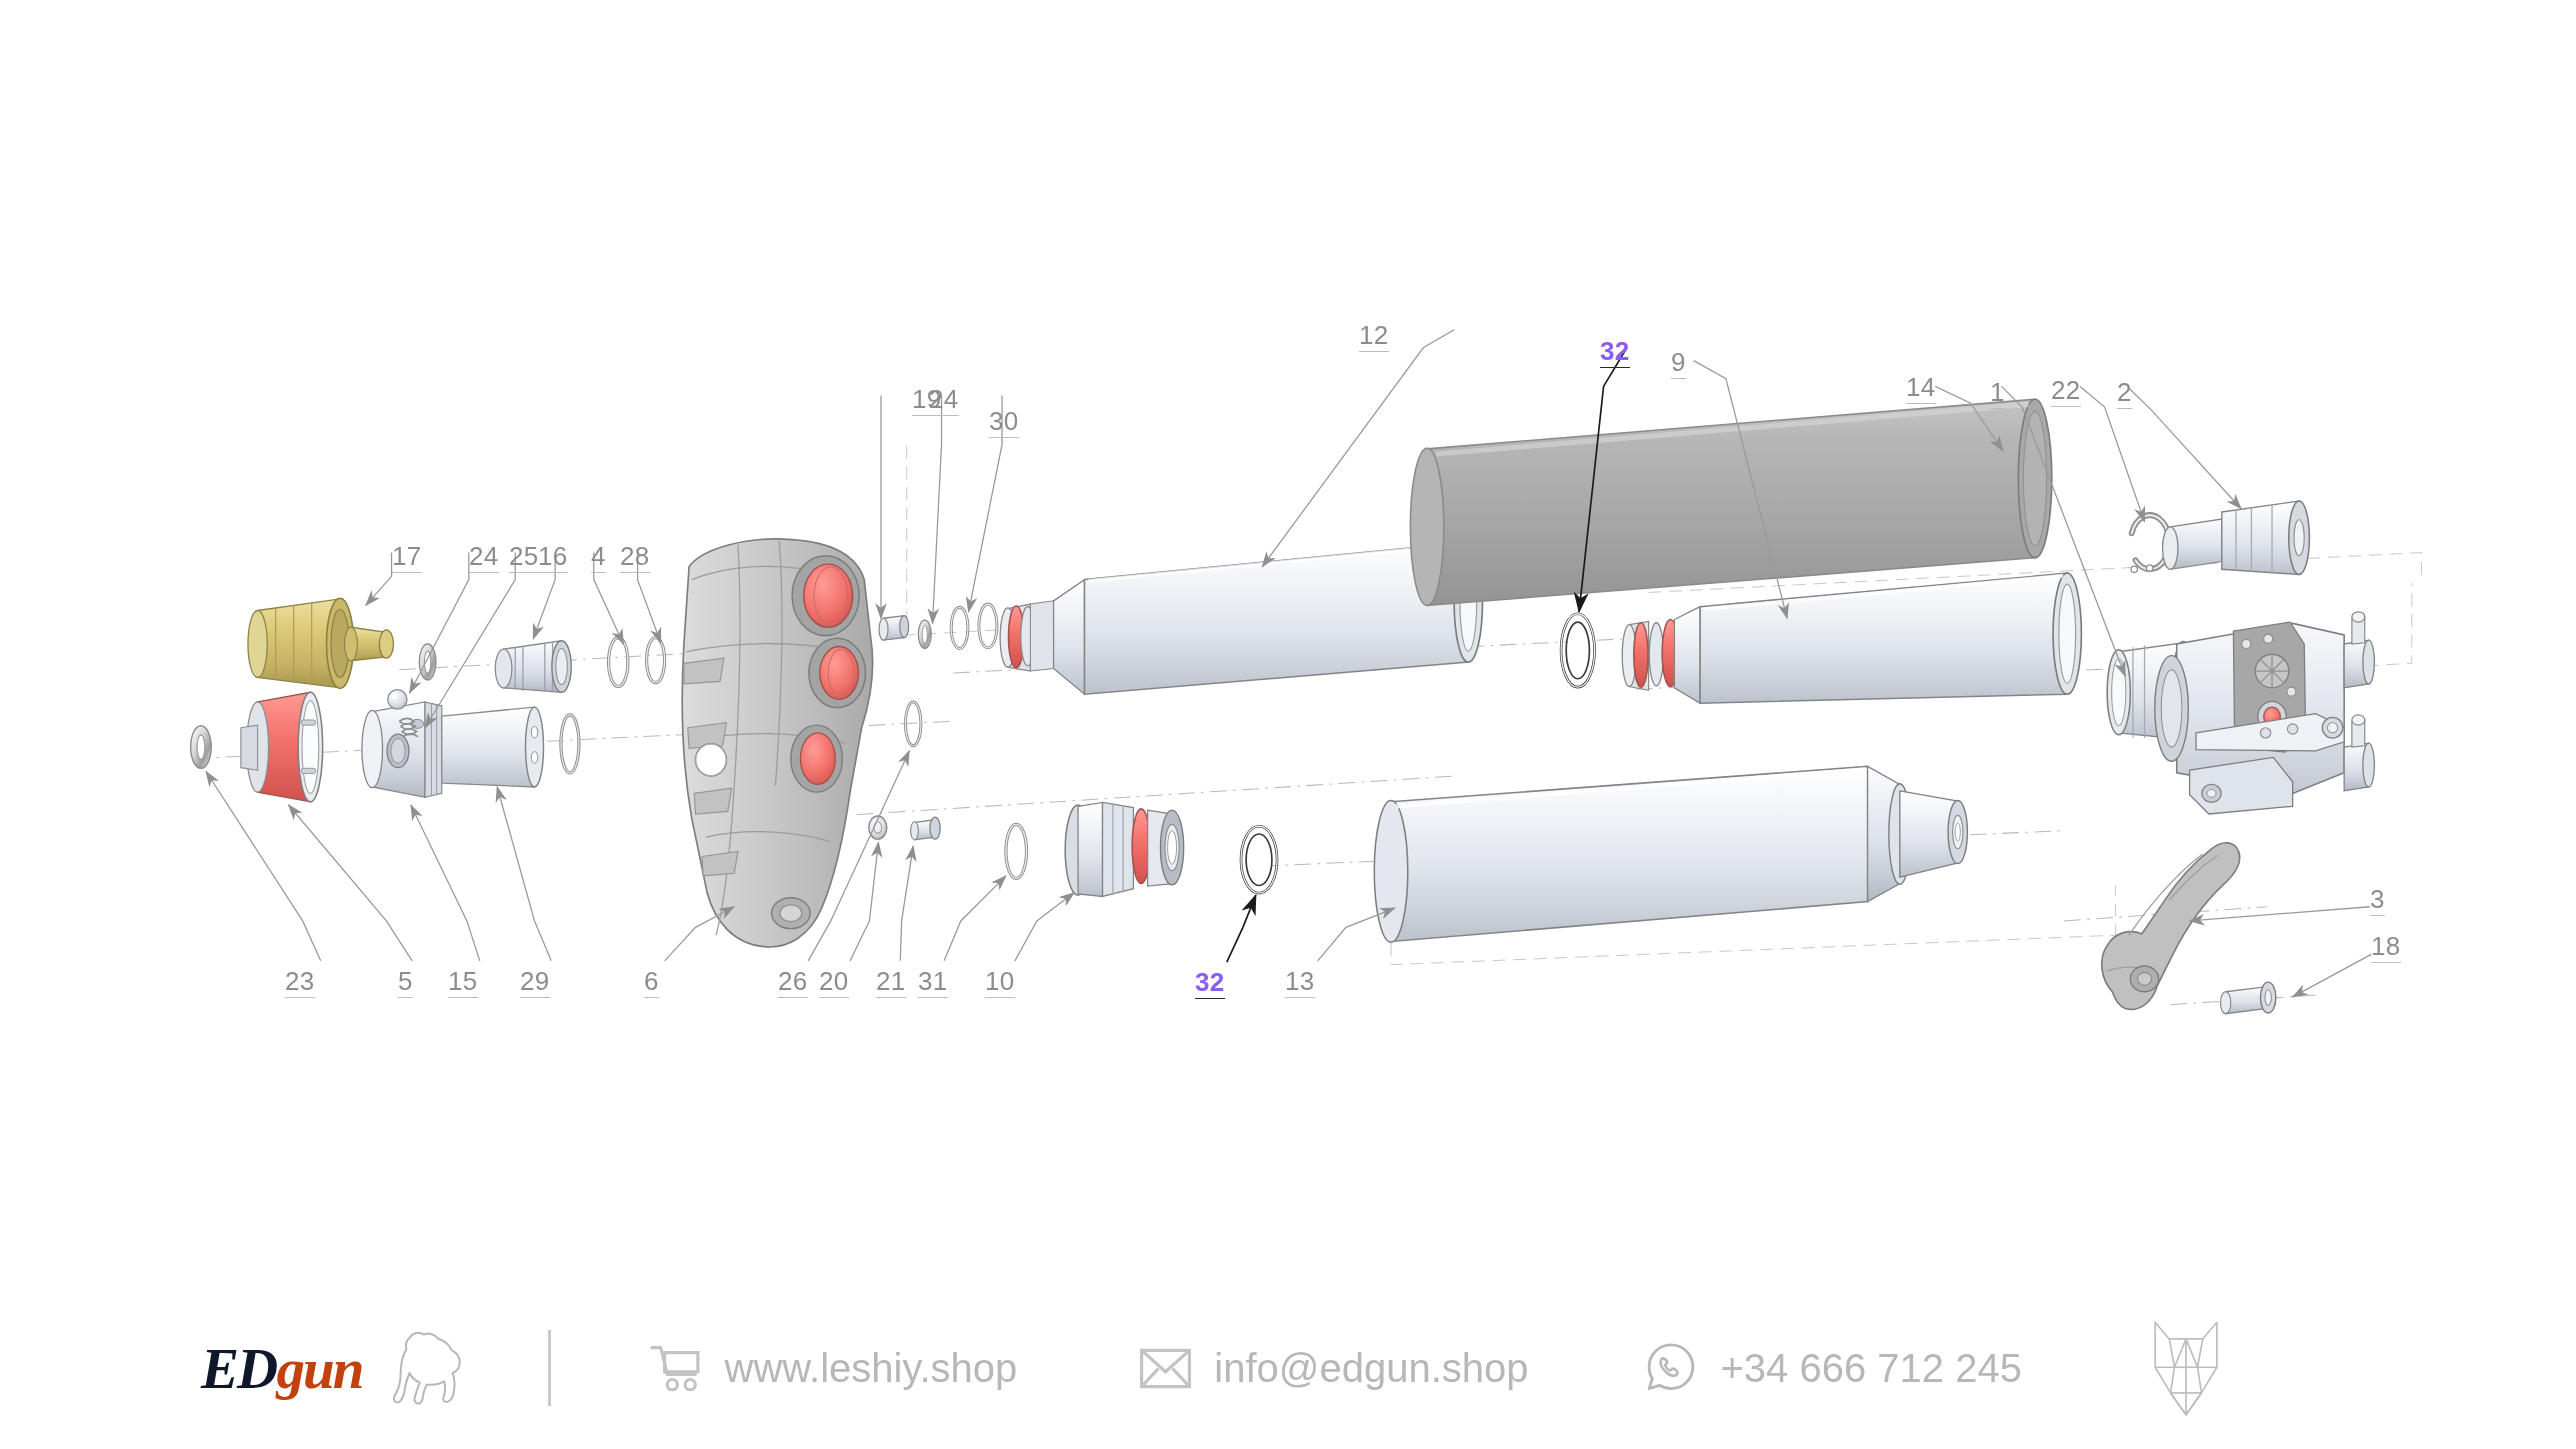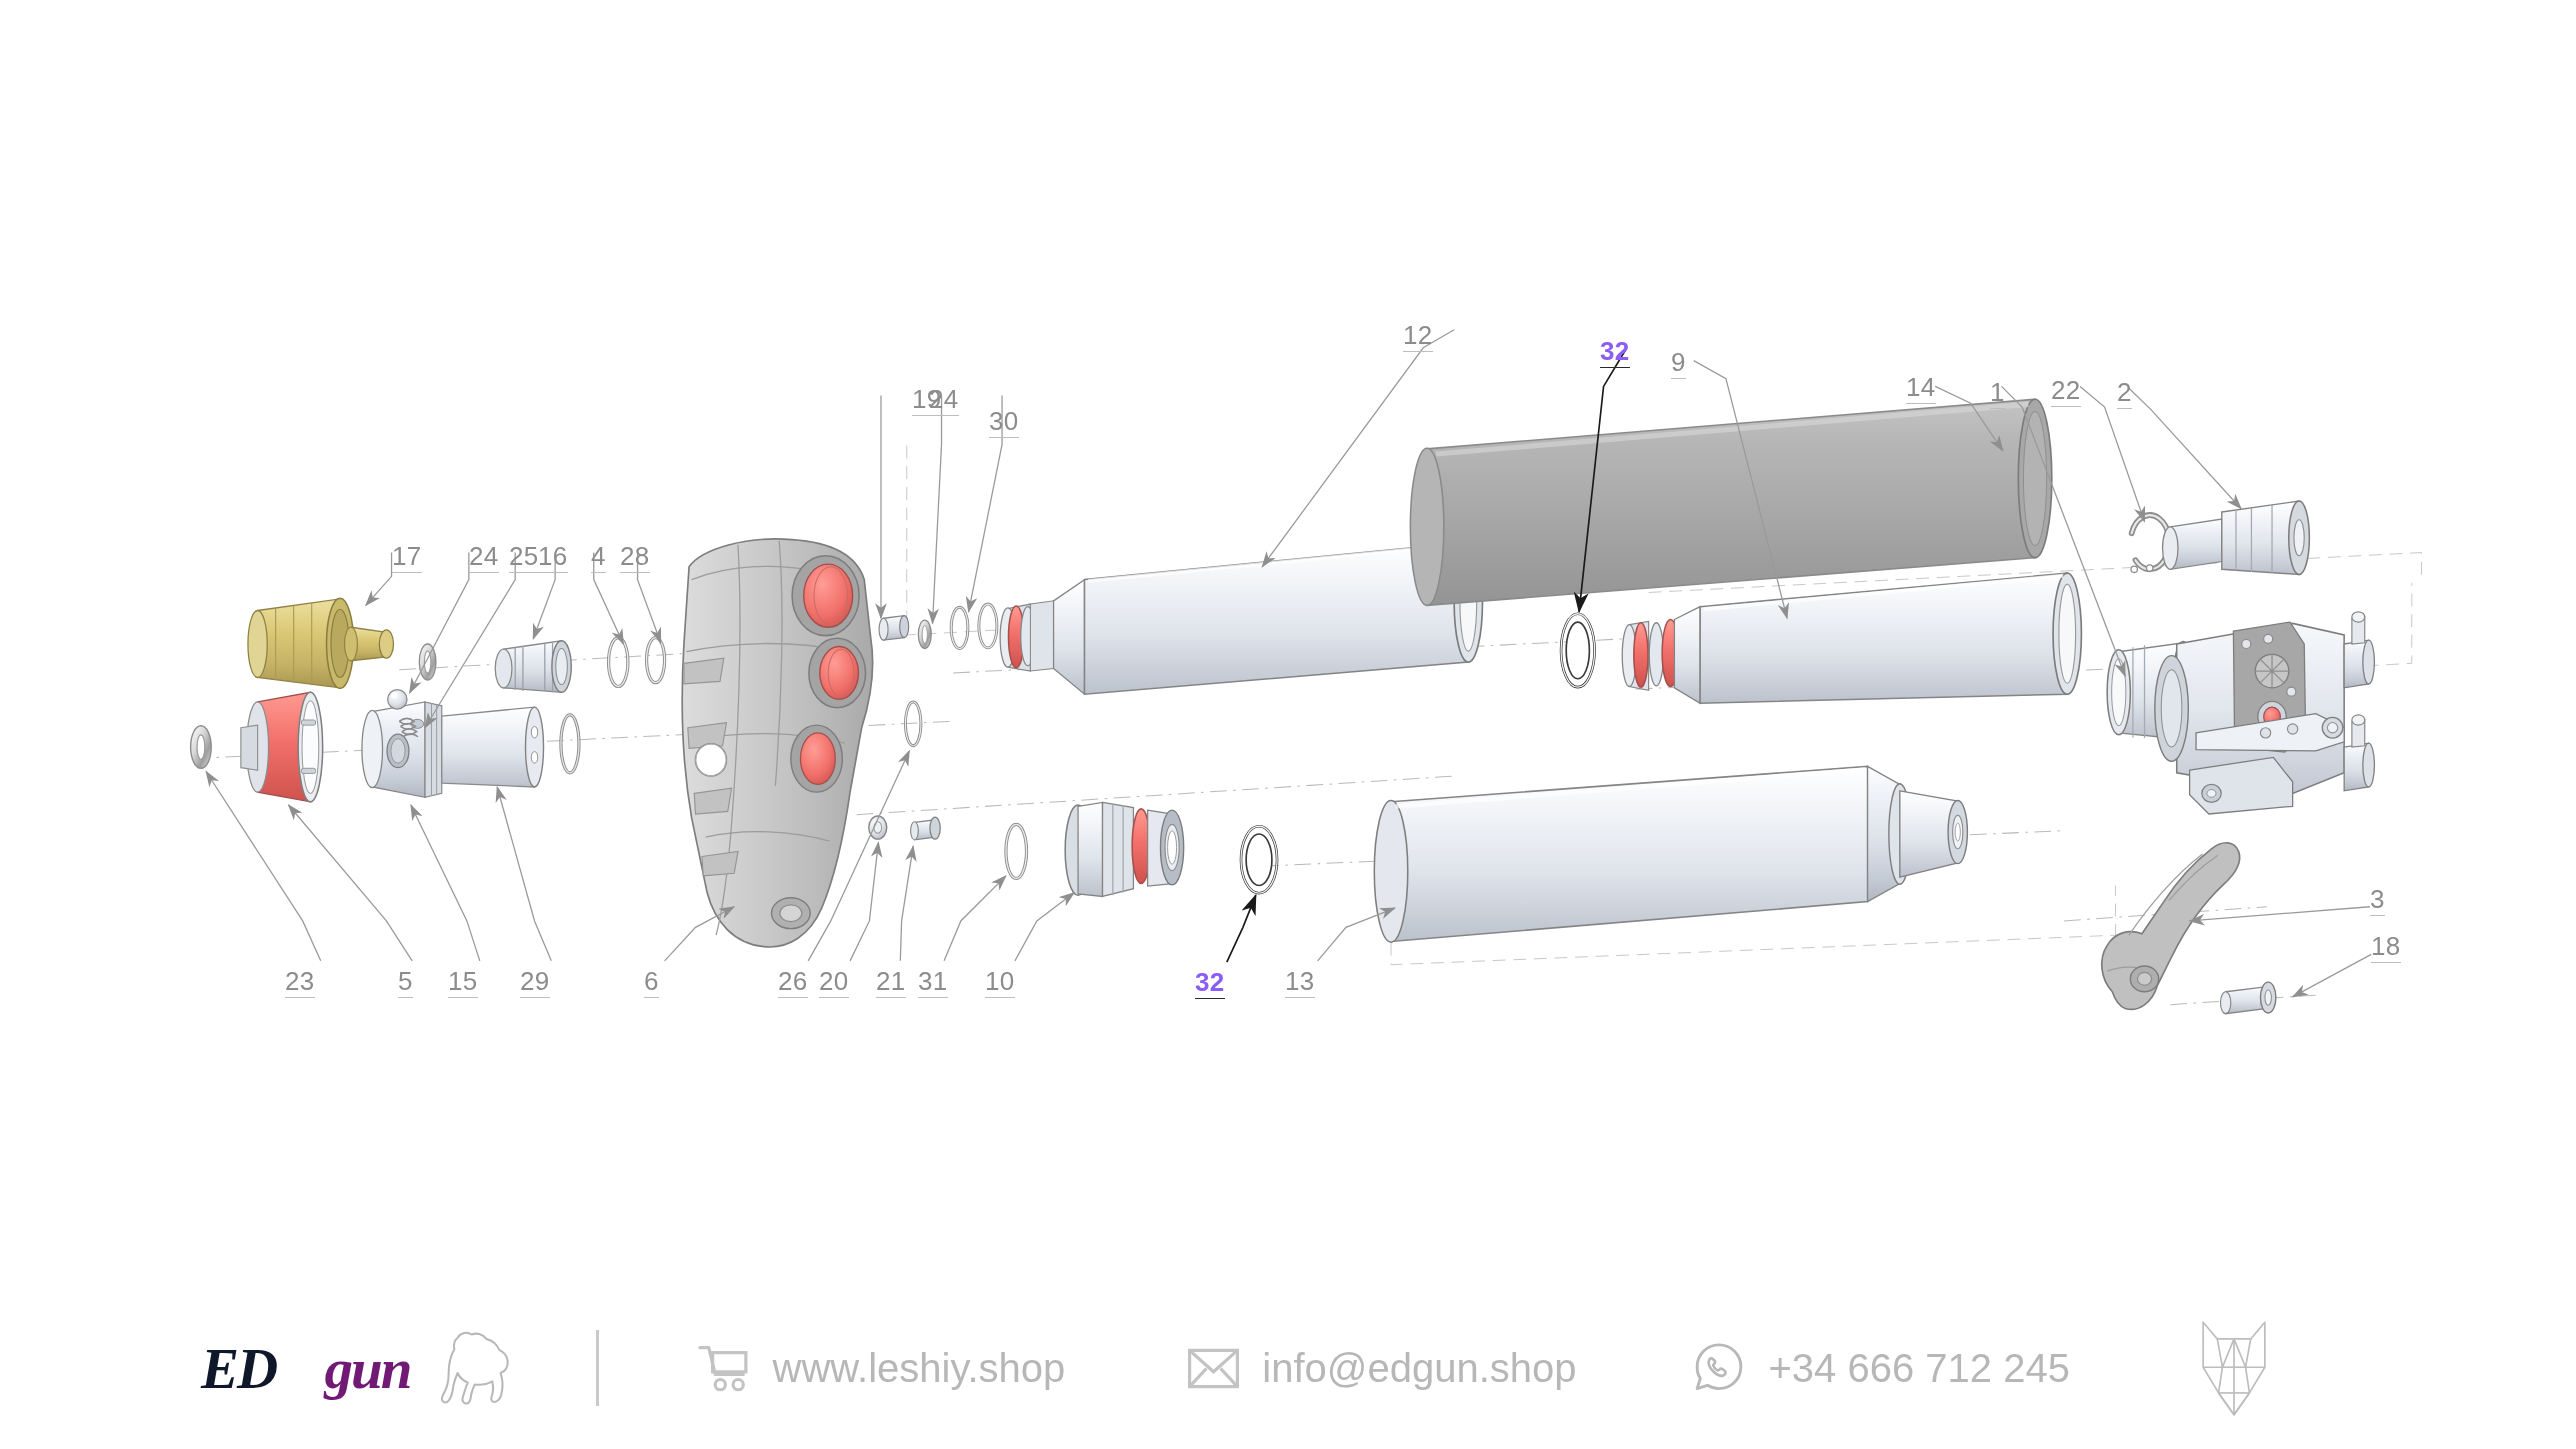--- a/index.html
+++ b/index.html
@@ -30,21 +30,21 @@
     position:absolute;left:0;top:1307px;width:2576px;height:122px;
     display:flex;align-items:center;
   }
   .f-logo{margin-left:161px;display:flex;align-items:center;gap:6.4px;}
   .f-logo .edtxt{
     font-family:"Liberation Serif", serif;
     font-size:57px;font-style:italic;font-weight:700;
     letter-spacing:-1.9px;line-height:1;
   }
   .f-logo .ed{color:#0f172a;margin-left:40px;}
-  .f-logo .gun{color:#701a75;margin-left:48px;}
+  .f-logo .gun{color:#c2410c;}
   .f-divider{
     width:2.6px;height:76px;background:#c9c9c9;margin-left:76px;
   }
   .f-item{display:flex;align-items:center;gap:22px;color:#b4b4b4;justify-content:space-between;}
   .f-item .f-text{
     font-size:40px;color:#b7b7b7;font-weight:400;letter-spacing:0px;
     font-family:"Liberation Sans", sans-serif;
   }
   #f-web{margin-left:97px;}
   #f-mail{margin-left:122px;}
@@ -526,21 +526,21 @@
       <path d="M3680,1408 L3400,1430" marker-end="url(#arrH)"></path>
       <path d="M3682,1482 L3560,1548" marker-end="url(#arrH)"></path>
     </g>
 
     <g fill="none" stroke="#1a1a1a" stroke-width="2.6">
       <path d="M2525,542 L2490,600 L2452,950" marker-end="url(#arrHd)"></path>
       <path d="M1905,1494 L1930,1440 L1950,1390" marker-end="url(#arrHd)"></path>
     </g>
   </svg>
 
-  <div class="callout" style="left:1403px;top:322px;">12</div>
+  <div class="callout" style="left:1359px;top:322px;">12</div>
   <div class="callout dark" style="left:1600px;top:338px;">32</div>
   <div class="callout" style="left:1671px;top:349px;">9</div>
   <div class="callout" style="left:1906px;top:374px;">14</div>
   <div class="callout" style="left:1990px;top:379px;">1</div>
   <div class="callout" style="left:2051px;top:377px;">22</div>
   <div class="callout" style="left:2117px;top:379px;">2</div>
 
   <div class="callout" style="left:912px;top:386px;text-align:center;">19</div>
   <div class="callout" style="left:929px;top:386px;">24</div>
   <div class="callout" style="left:989px;top:408px;">30</div>

